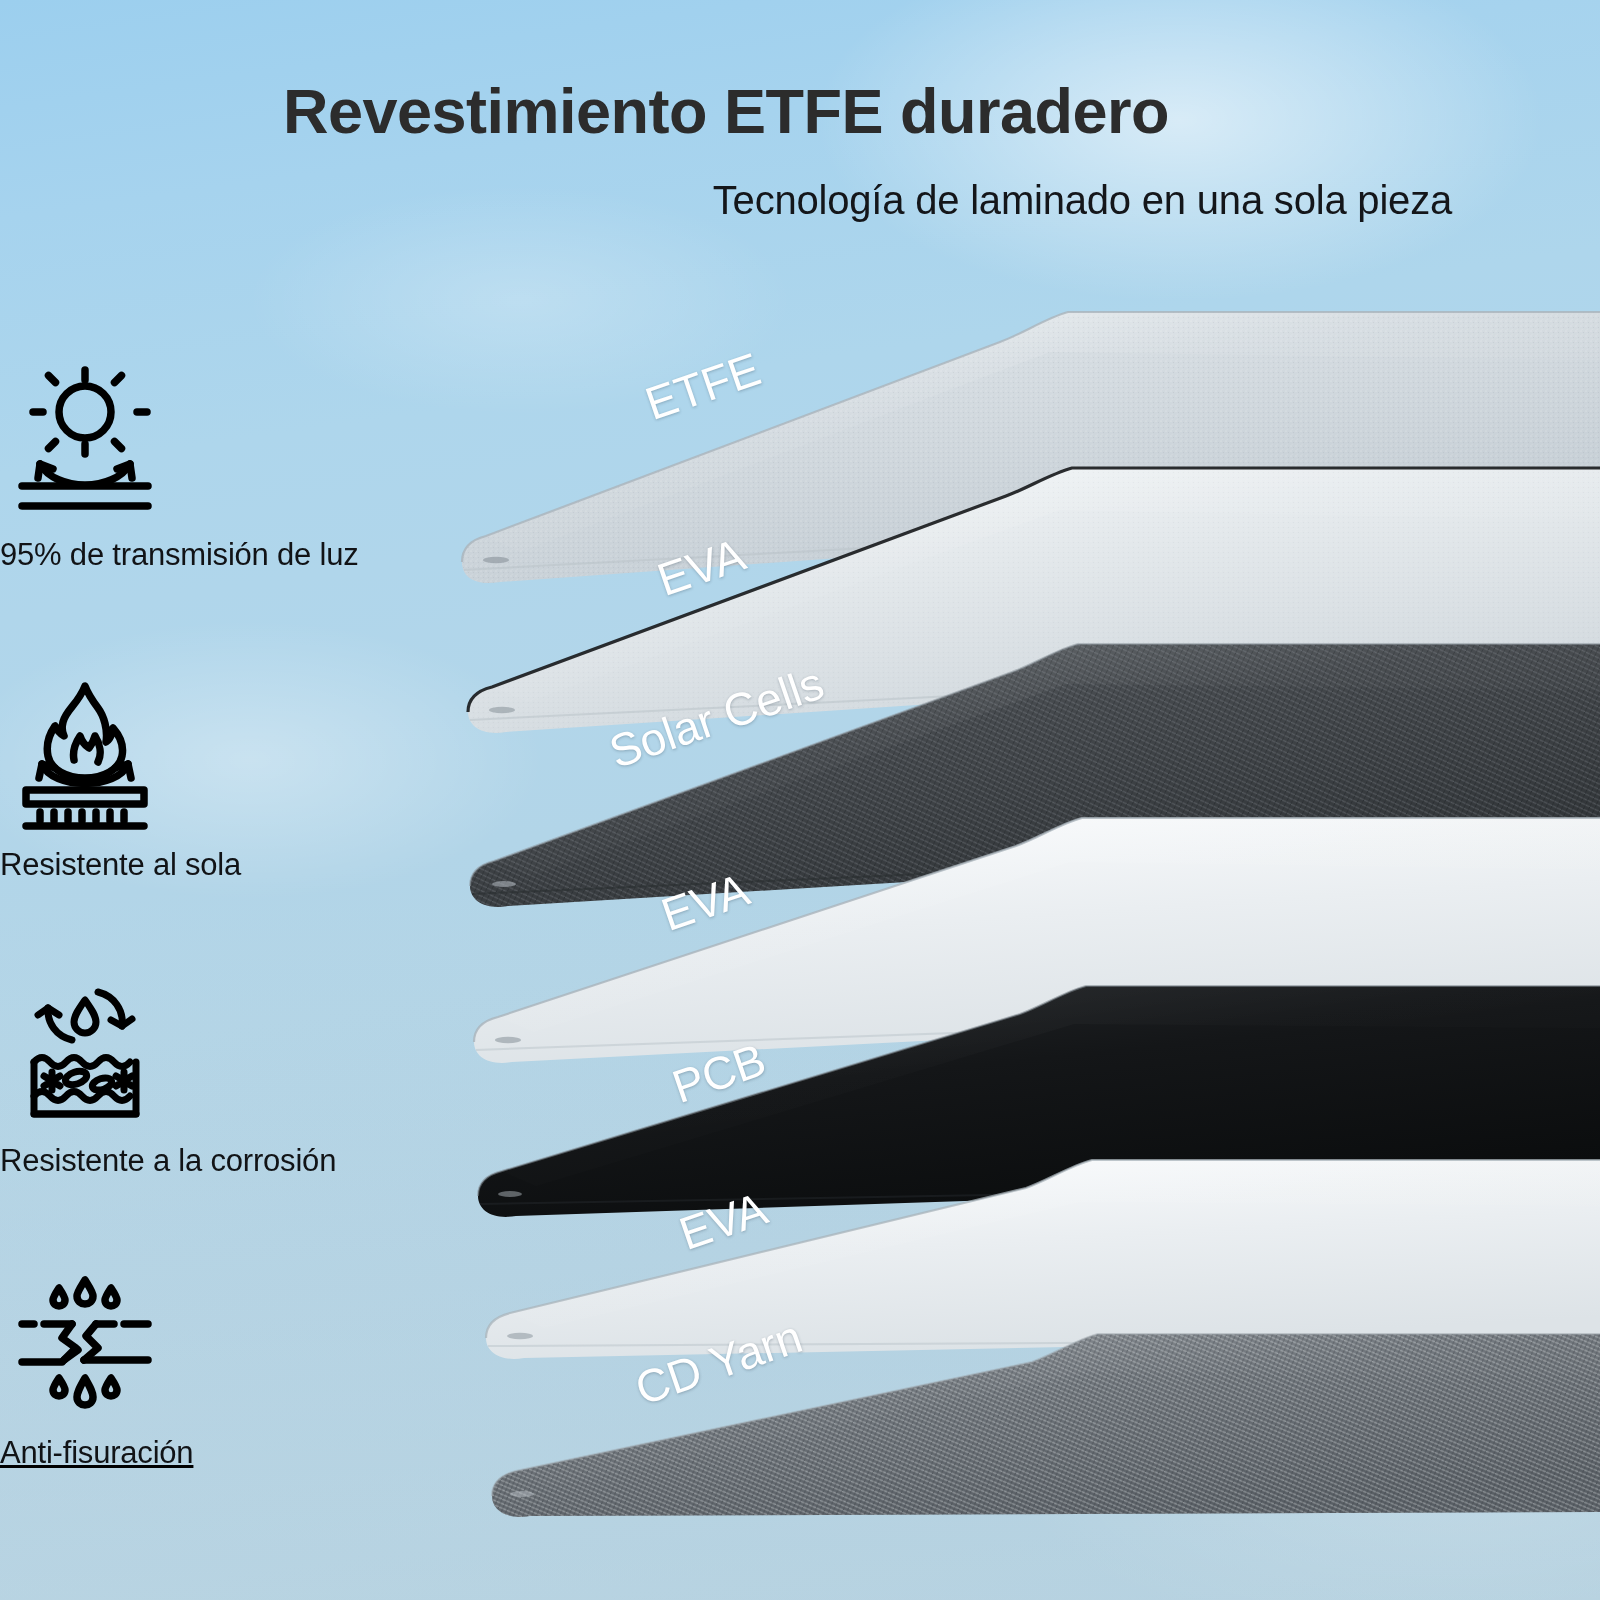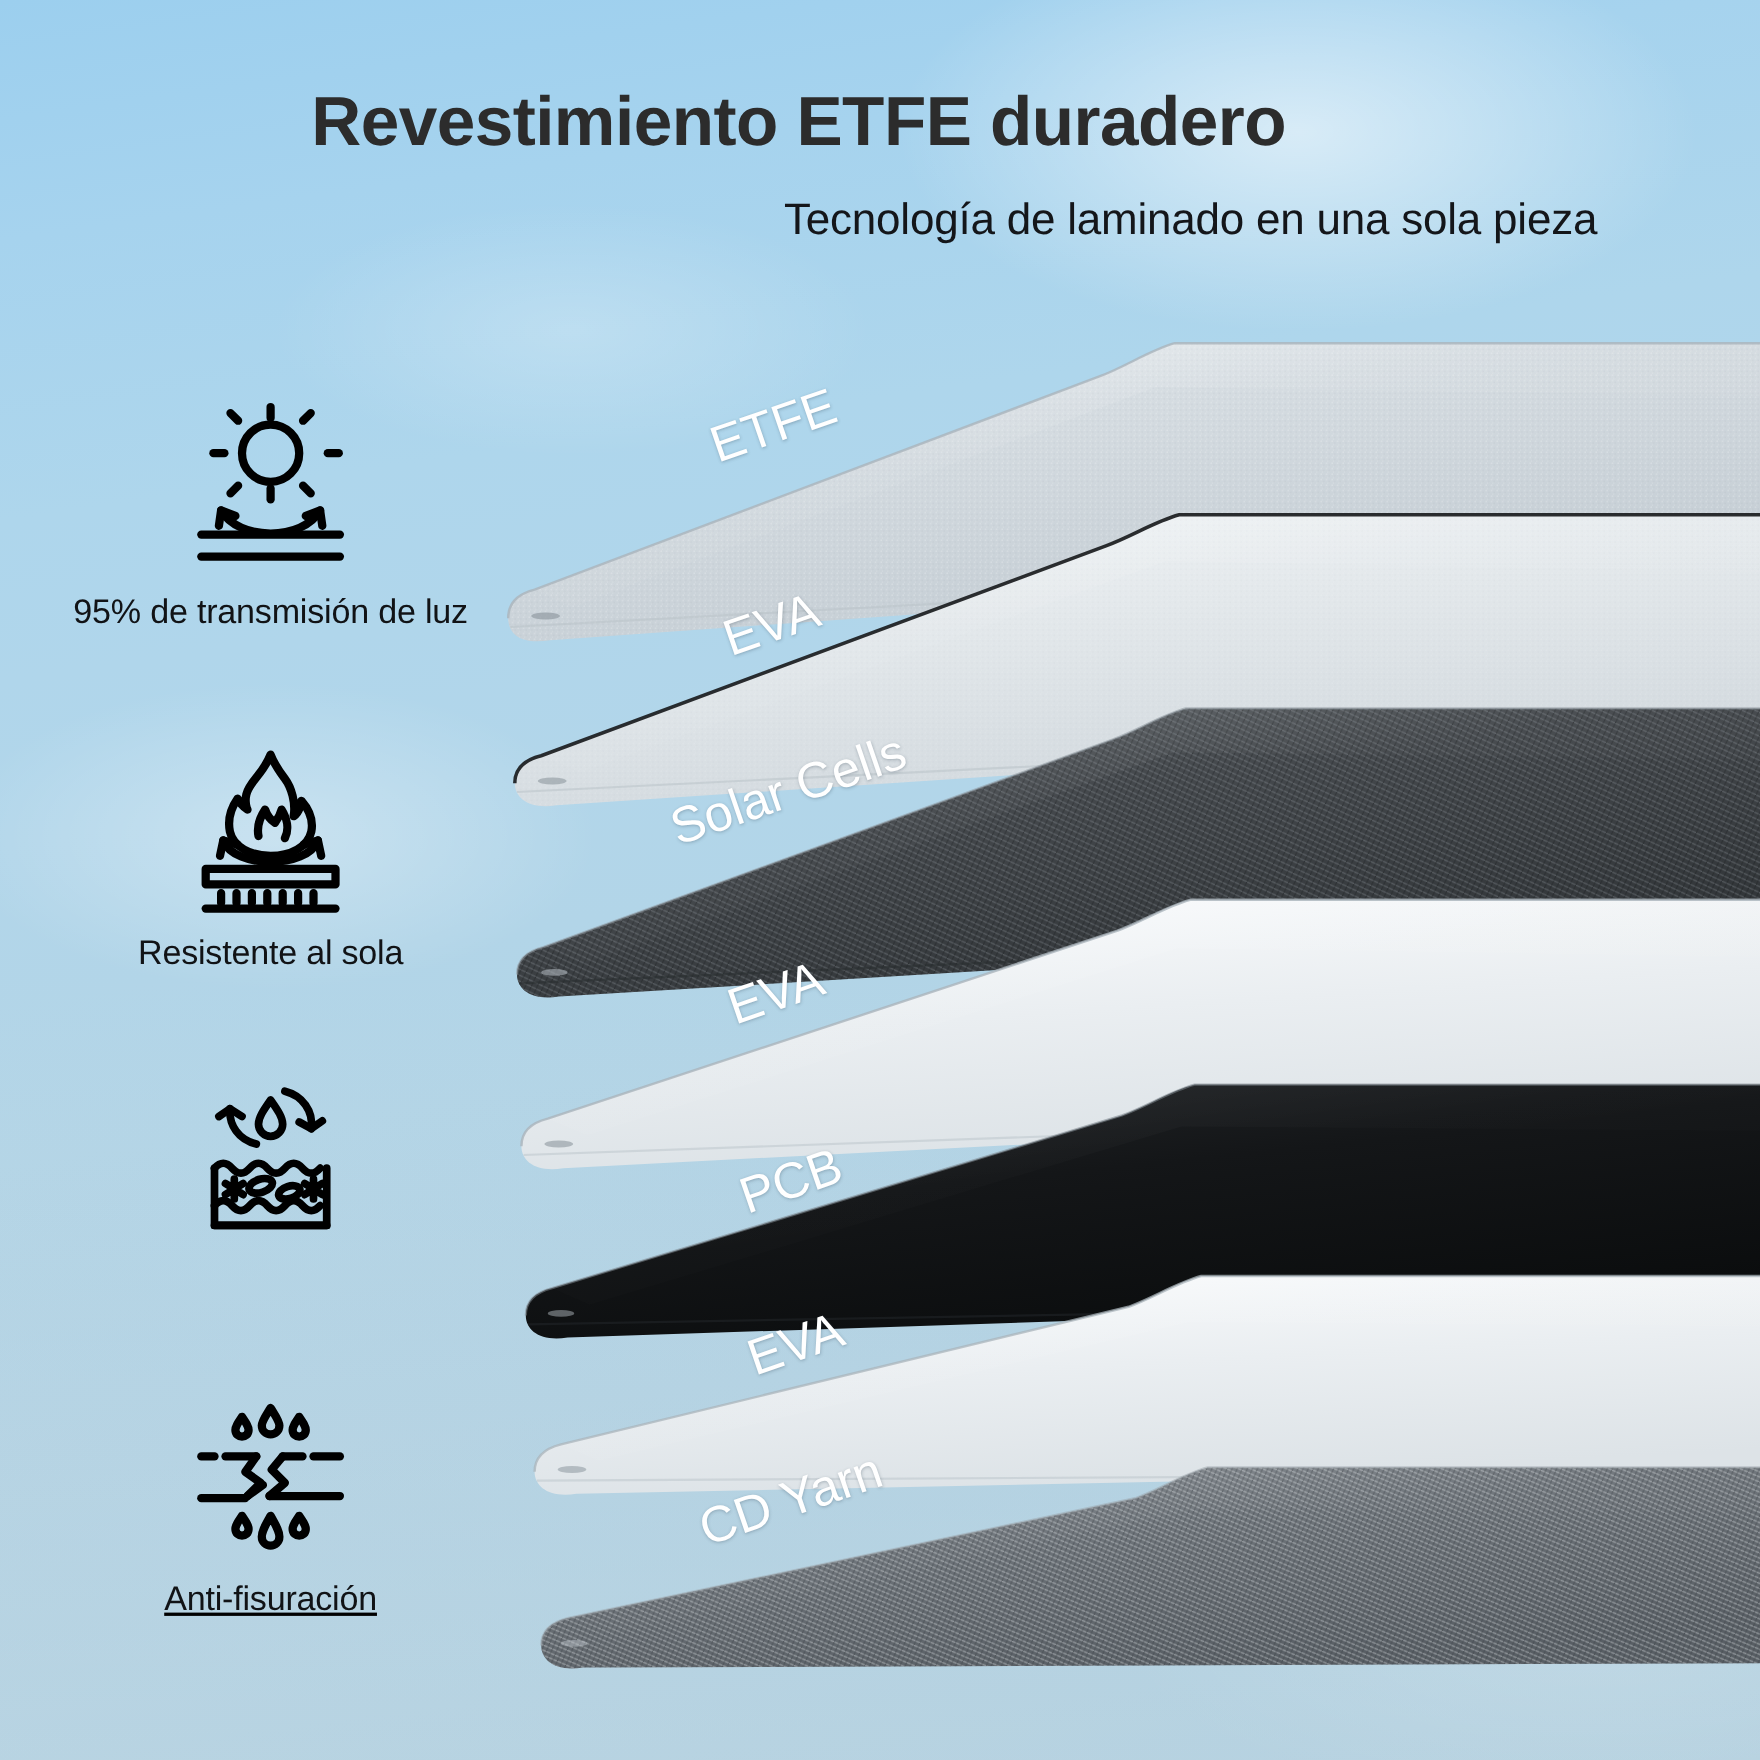--- a/index.html
+++ b/index.html
@@ -43,21 +43,21 @@
   }
   .subtitle{
     margin:0;padding-top:34px;
     font-size:40px;font-weight:400;letter-spacing:-0.2px;
     color:#14161a;line-height:1.1;text-align:right;
   }
 
   
   .features{position:absolute;left:0;top:360px;width:492px;}
   .feature{
-    display:flex;flex-direction:column;align-items:center;
+    display:flex;flex-direction:column;align-items:flex-start;
     width:492px;
   }
   .feature + .feature{margin-top:26px;}
   .feat-icon{display:block;}
   .feat-label{
     margin-top:12px;
     font-size:31px;font-weight:400;color:#111316;
     text-align:center;line-height:1.22;letter-spacing:-0.2px;
     max-width:420px;
   }
@@ -385,20 +385,21 @@
           <path d="M34 120 q 8 -9 16 0 q 8 9 16 0 q 8 -9 16 0 q 8 9 16 0 q 8 -9 16 0 q 8 9 16 0"></path>
           <path d="M34 86 v52 h102 v-52"></path>
           <path d="M34 138 h102"></path>
 
           <path d="M52 96 v18 M44 100 l16 10 M44 110 l16 -10"></path>
           <path d="M124 96 v18 M116 100 l16 10 M116 110 l16 -10"></path>
           <ellipse cx="76" cy="102" rx="11" ry="6" transform="rotate(-18 76 102)"></ellipse>
           <ellipse cx="102" cy="108" rx="10" ry="5.5" transform="rotate(-18 102 108)"></ellipse>
         </svg>
       </span>
+      <span class="feat-label">Resistente a la corrosión</span>
     </div>
 
     <div class="feature f4">
       <span class="feat-icon">
         <svg width="170" height="148" viewBox="0 0 170 148" fill="none" stroke="#000" stroke-width="7.5" stroke-linecap="round" stroke-linejoin="round">
 
           <path d="M59 18 C 55 24, 53 27, 53 30 C 53 34, 56 36, 59 36 C 62 36, 65 34, 65 30 C 65 27, 63 24, 59 18 Z"></path>
           <path d="M85 10 C 80 18, 77 22, 77 26 C 77 31, 81 34, 85 34 C 89 34, 93 31, 93 26 C 93 22, 90 18, 85 10 Z"></path>
           <path d="M111 18 C 107 24, 105 27, 105 30 C 105 34, 108 36, 111 36 C 114 36, 117 34, 117 30 C 117 27, 115 24, 111 18 Z"></path>
 

